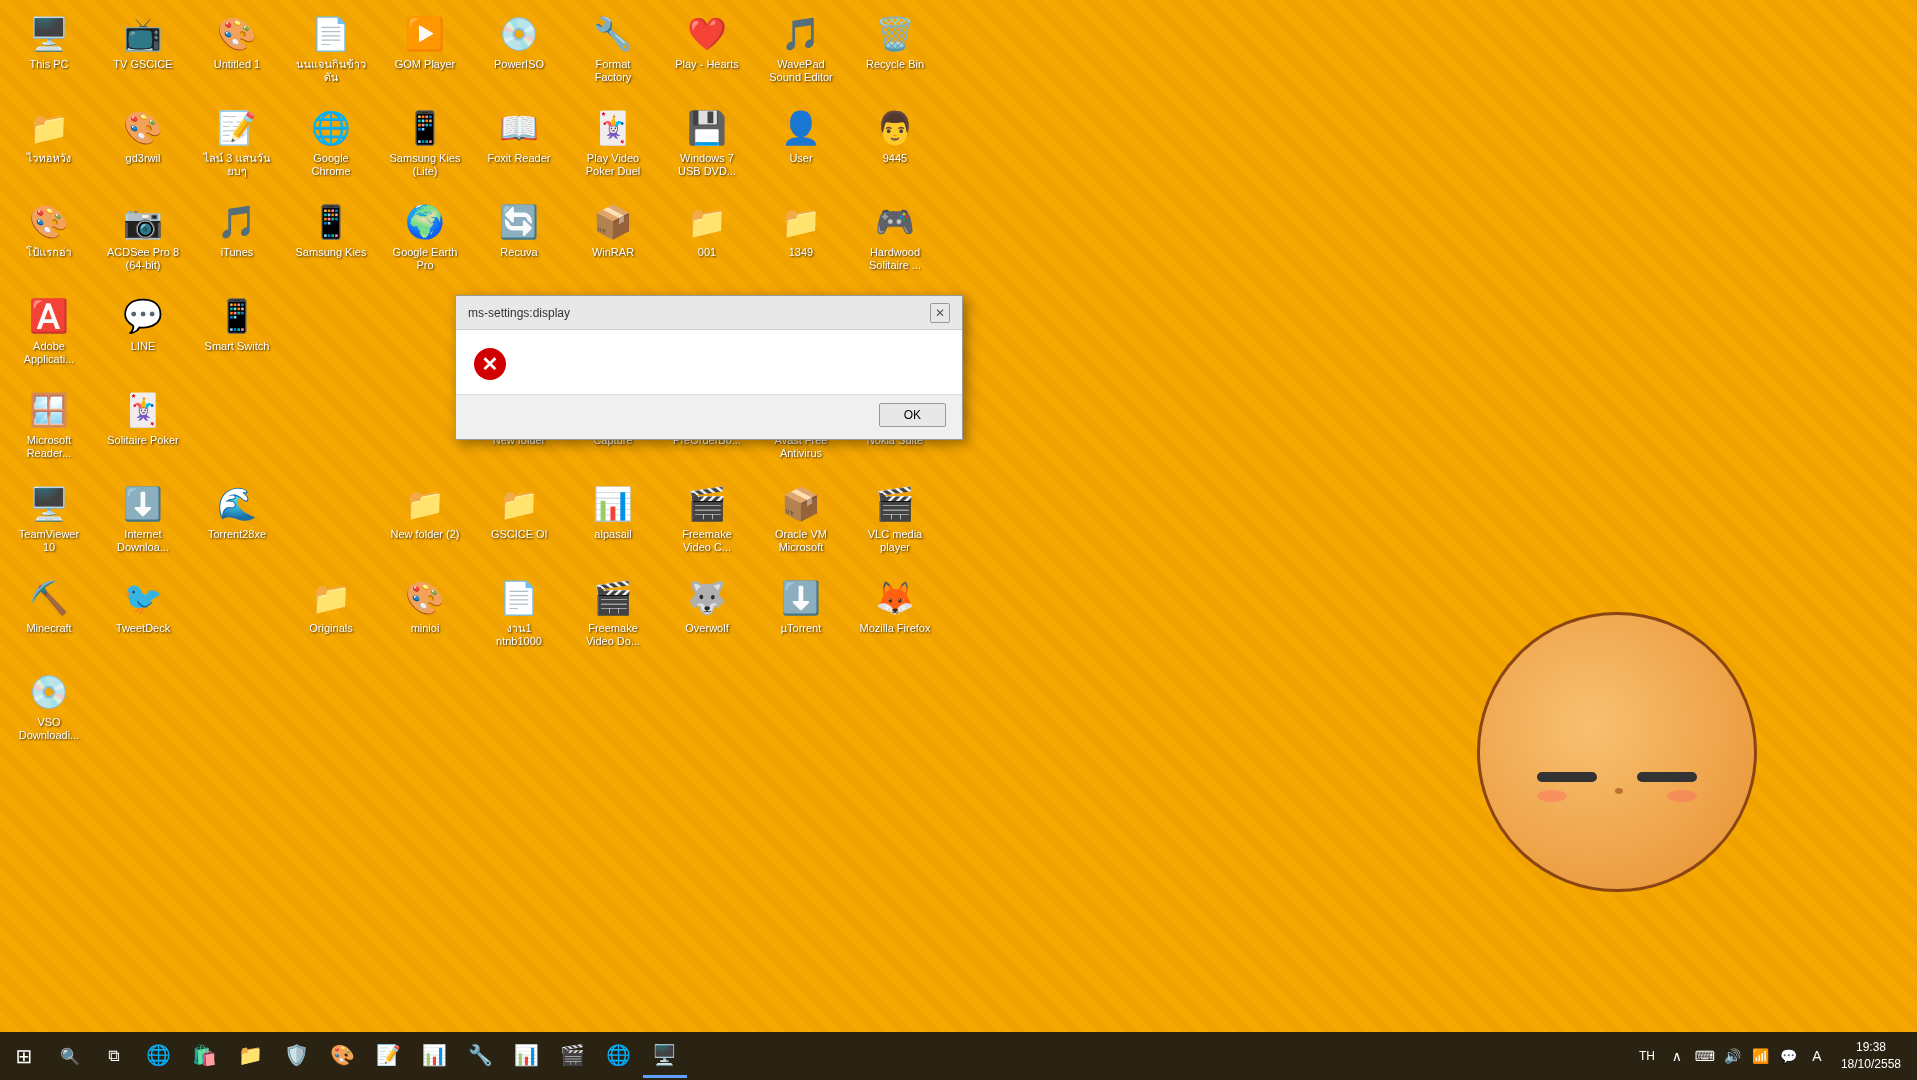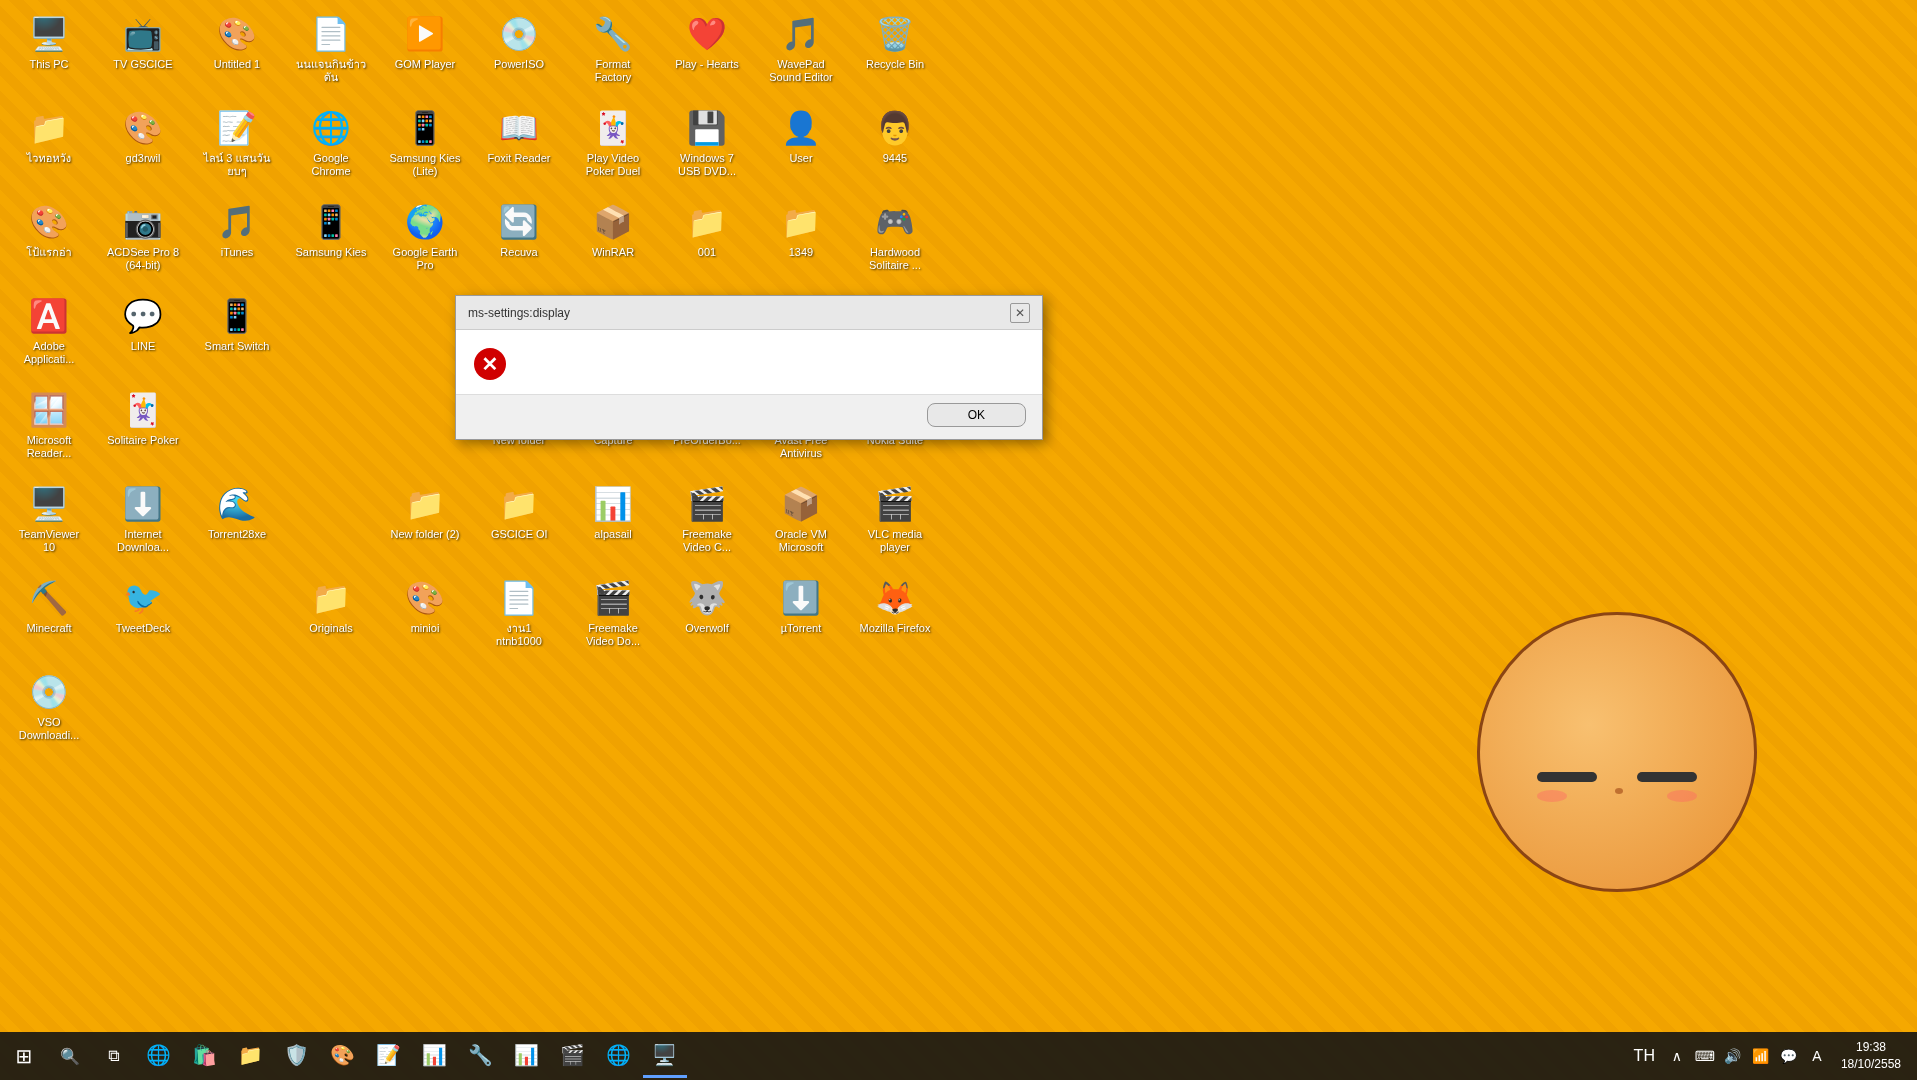--- a/index.html
+++ b/index.html
@@ -92,21 +92,21 @@
     .dialog-overlay {
       position: absolute;
       inset: 0;
       pointer-events: none;
     }
 
     .dialog {
       position: absolute;
       top: 295px;
       left: 455px;
-      width: 588px;
+      width: 508px;
       background: #f0f0f0;
       border: 1px solid #999;
       box-shadow: 4px 4px 12px rgba(0,0,0,0.4);
       pointer-events: all;
       font-family: 'Segoe UI', sans-serif;
     }
 
     .dialog-titlebar {
       background: #e8e8e8;
       border-bottom: 1px solid #ccc;
@@ -176,27 +176,27 @@
 
     .dialog-footer {
       padding: 8px 16px 12px;
       display: flex;
       justify-content: flex-end;
       background: #f0f0f0;
       border-top: 1px solid #ddd;
     }
 
     .btn-ok {
-      padding: 4px 40px;
+      padding: 4px 24px;
       background: #e8e8e8;
       border: 1px solid #999;
       cursor: pointer;
       font-size: 12px;
       font-family: 'Segoe UI', sans-serif;
-      border-radius: 8px;
+      border-radius: 2px;
     }
 
     
     .taskbar {
       position: absolute;
       bottom: 0;
       left: 0;
       right: 0;
       height: 48px;
       background: rgba(20,20,20,0.9);
@@ -282,21 +282,21 @@
     .tray-clock {
       text-align: center;
       font-size: 12px;
       color: white;
       line-height: 1.4;
       padding: 0 8px;
       cursor: pointer;
     }
 
     .tray-lang {
-      font-size: 16px;
+      font-size: 12px;
       color: white;
       padding: 0 6px;
       cursor: pointer;
     }
 
     
     .anime-face {
       width: 300px;
       height: 380px;
       position: relative;

